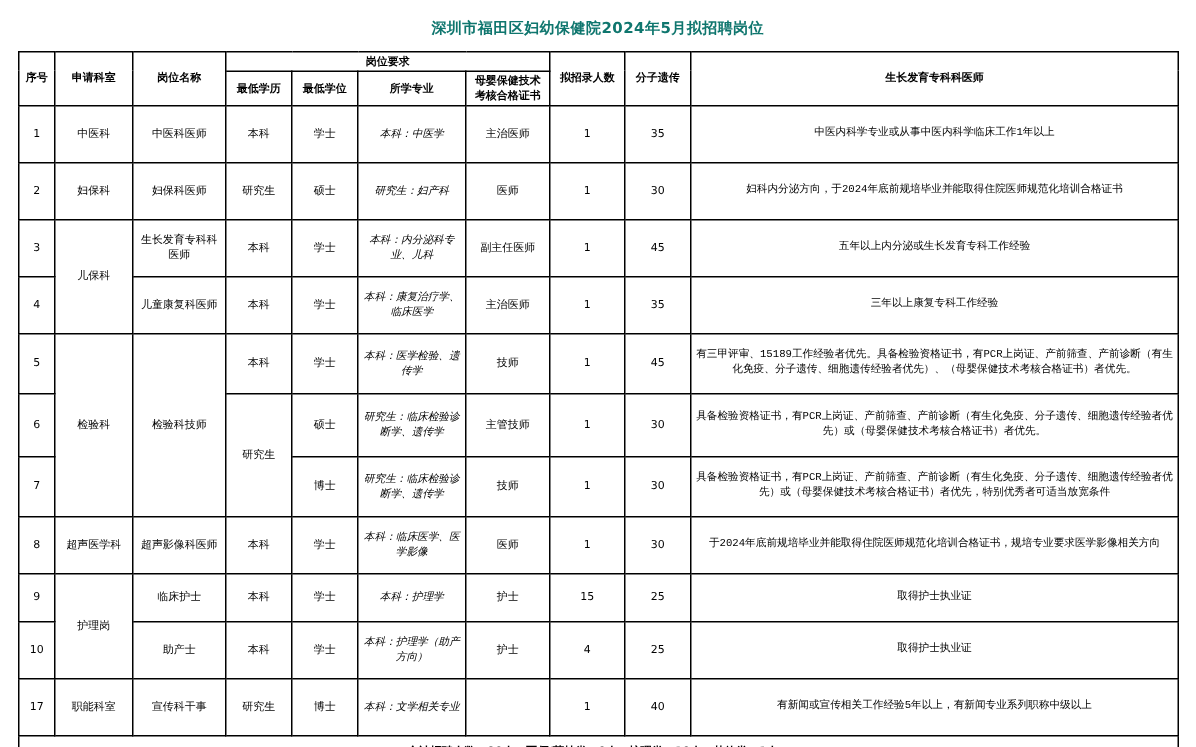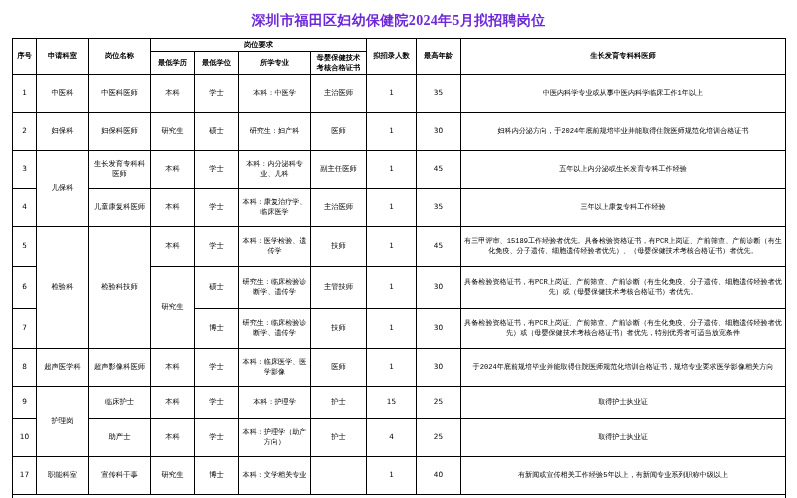--- a/index.html
+++ b/index.html
@@ -16,26 +16,25 @@
   }
   .page {
     width: 797px;
     height: 498px;
     position: relative;
     box-sizing: border-box;
     padding: 10px 12px 8px 12px;
   }
   .doc-title {
     text-align: center;
-    font-size: 14px;
+    font-size: 10px;
     font-weight: bold;
     letter-spacing: 0.3px;
     margin: 2px 0 8px 0;
-    color: #6d28d9;
-    font-family: Liberation Serif, serif;
+    color: #0f766e;
   }
   table.recruit {
     border-collapse: collapse;
     width: 773px;
     table-layout: fixed;
     font-size: 7.3px;
     line-height: 1.35;
   }
   table.recruit th, table.recruit td {
     border: 1px solid #000000;
@@ -58,20 +57,21 @@
     font-size: 7.1px;
     line-height: 1.45;
     padding: 2px 5px;
     font-family: Liberation Mono, monospace;
   }
   td.majors {
     text-align: left;
     padding-left: 4px;
     font-size: 7.1px;
     line-height: 1.4;
+    font-style: italic;
   }
   .summary-row td {
     text-align: left;
     padding-left: 6px;
     font-size: 7.6px;
     font-weight: bold;
     height: 20px;
   }
   
   col.c-no      { width: 24px; }
@@ -105,21 +105,21 @@
       <col class="c-age">
       <col class="c-other">
     </colgroup>
     <thead>
       <tr>
         <th rowspan="2">序号</th>
         <th rowspan="2">申请科室</th>
         <th rowspan="2">岗位名称</th>
         <th colspan="4" class="hdr-group">岗位要求</th>
         <th rowspan="2">拟招录人数</th>
-        <th rowspan="2">最高年龄</th>
+        <th rowspan="2">分子遗传</th>
         <th rowspan="2">生长发育专科科医师</th>
       </tr>
       <tr>
         <th>最低学历</th>
         <th>最低学位</th>
         <th>所学专业</th>
         <th>母婴保健技术考核合格证书</th>
       </tr>
     </thead>
     <tbody>

